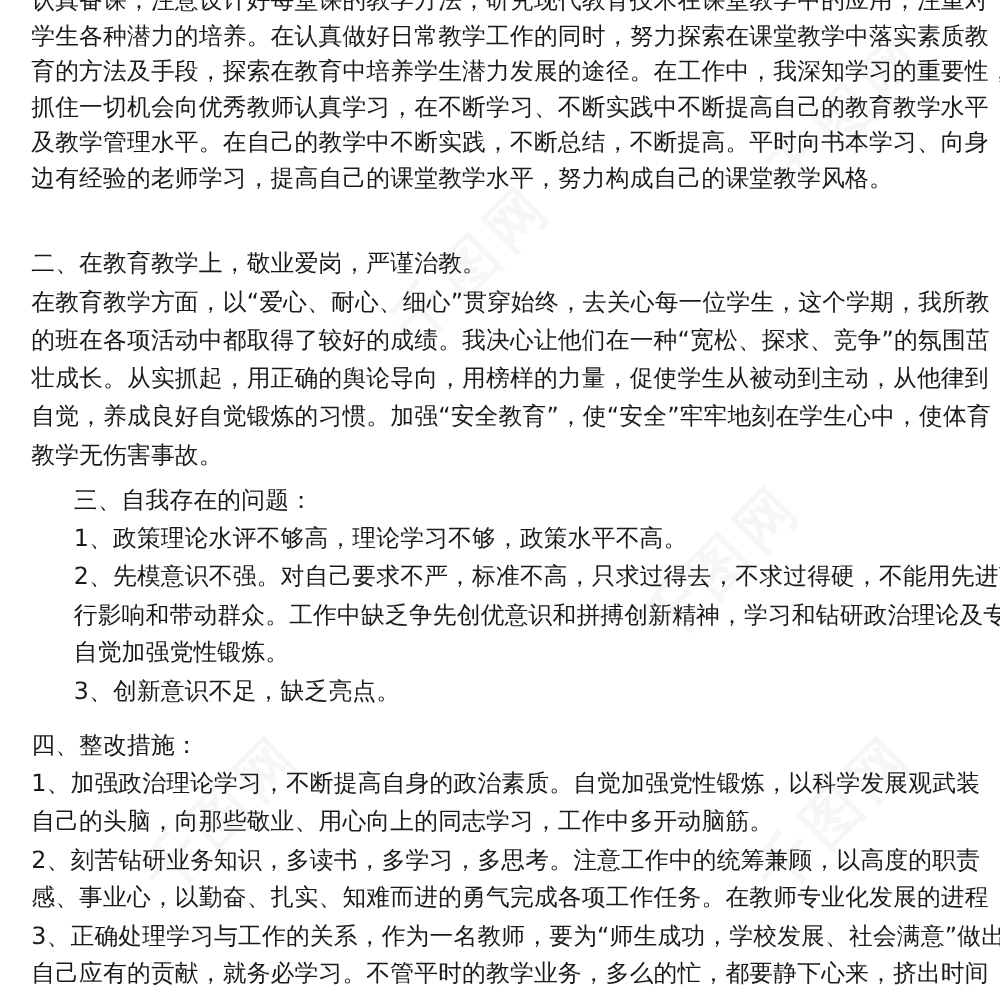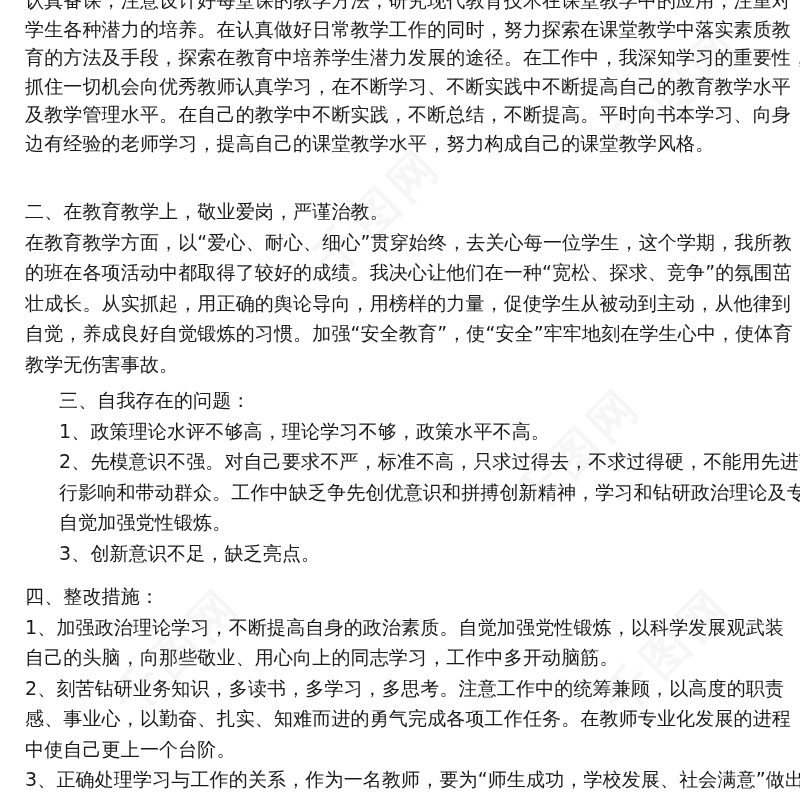--- a/index.html
+++ b/index.html
@@ -63,18 +63,17 @@
     <span class="line">自觉加强党性锻炼。</span>
     <span class="line">3、创新意识不足，缺乏亮点。</span>
   </div>
 
   <div class="section" id="sec4">
     <span class="line">四、整改措施：</span>
     <span class="line">1、加强政治理论学习，不断提高自身的政治素质。自觉加强党性锻炼，以科学发展观武装</span>
     <span class="line">自己的头脑，向那些敬业、用心向上的同志学习，工作中多开动脑筋。</span>
     <span class="line">2、刻苦钻研业务知识，多读书，多学习，多思考。注意工作中的统筹兼顾，以高度的职责</span>
     <span class="line">感、事业心，以勤奋、扎实、知难而进的勇气完成各项工作任务。在教师专业化发展的进程</span>
-    <span class="line">中使自己更上一个台阶。</span>
     <span class="line">3、正确处理学习与工作的关系，作为一名教师，要为“师生成功，学校发展、社会满意”做出</span>
     <span class="line">自己应有的贡献，就务必学习。不管平时的教学业务，多么的忙，都要静下心来，挤出时间</span>
   </div>
 
 </div>
 
 </body></html>

